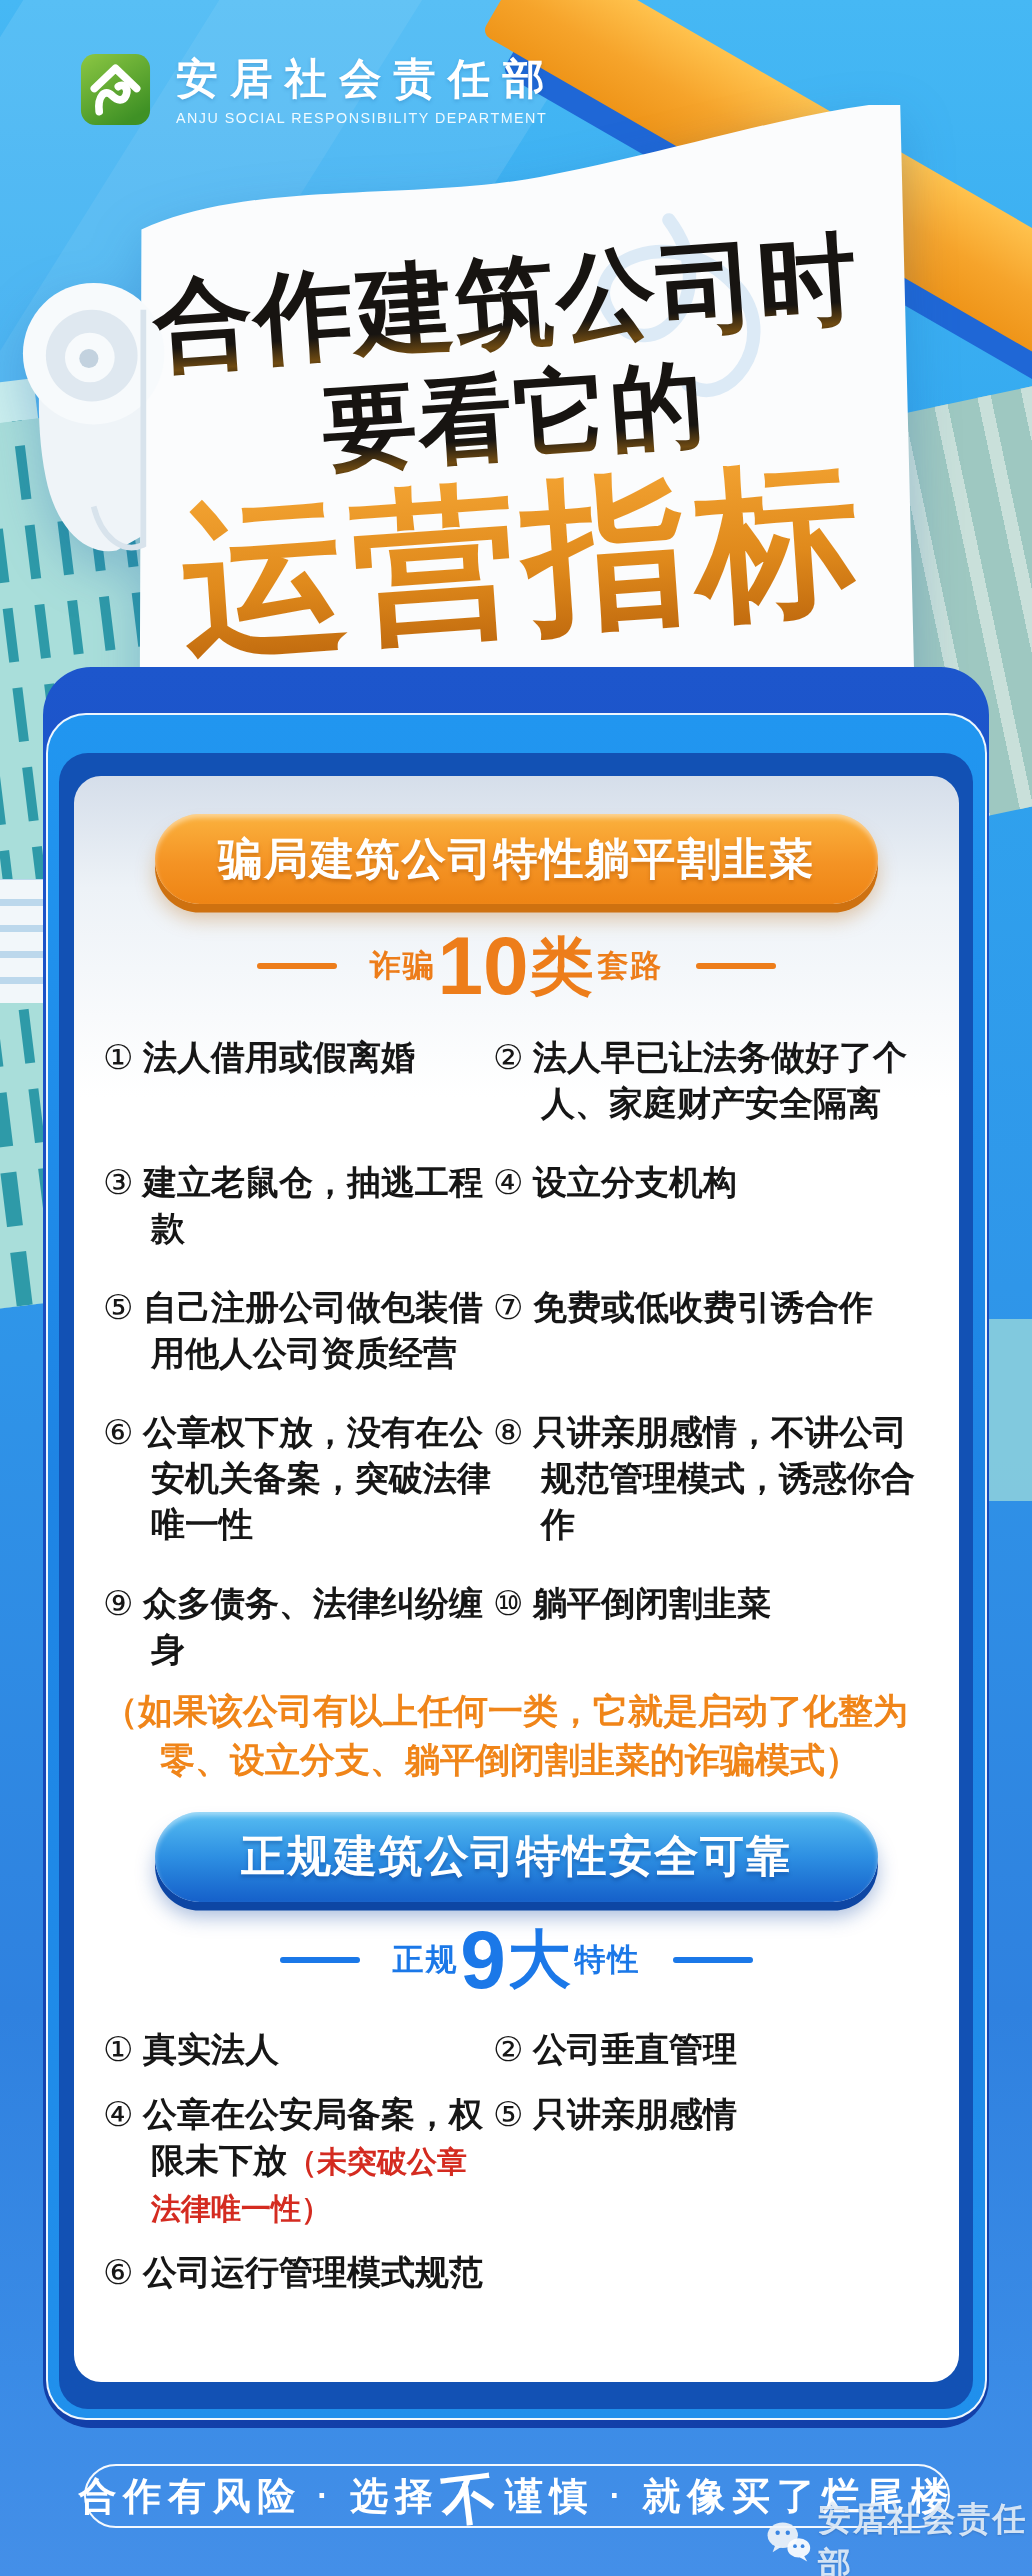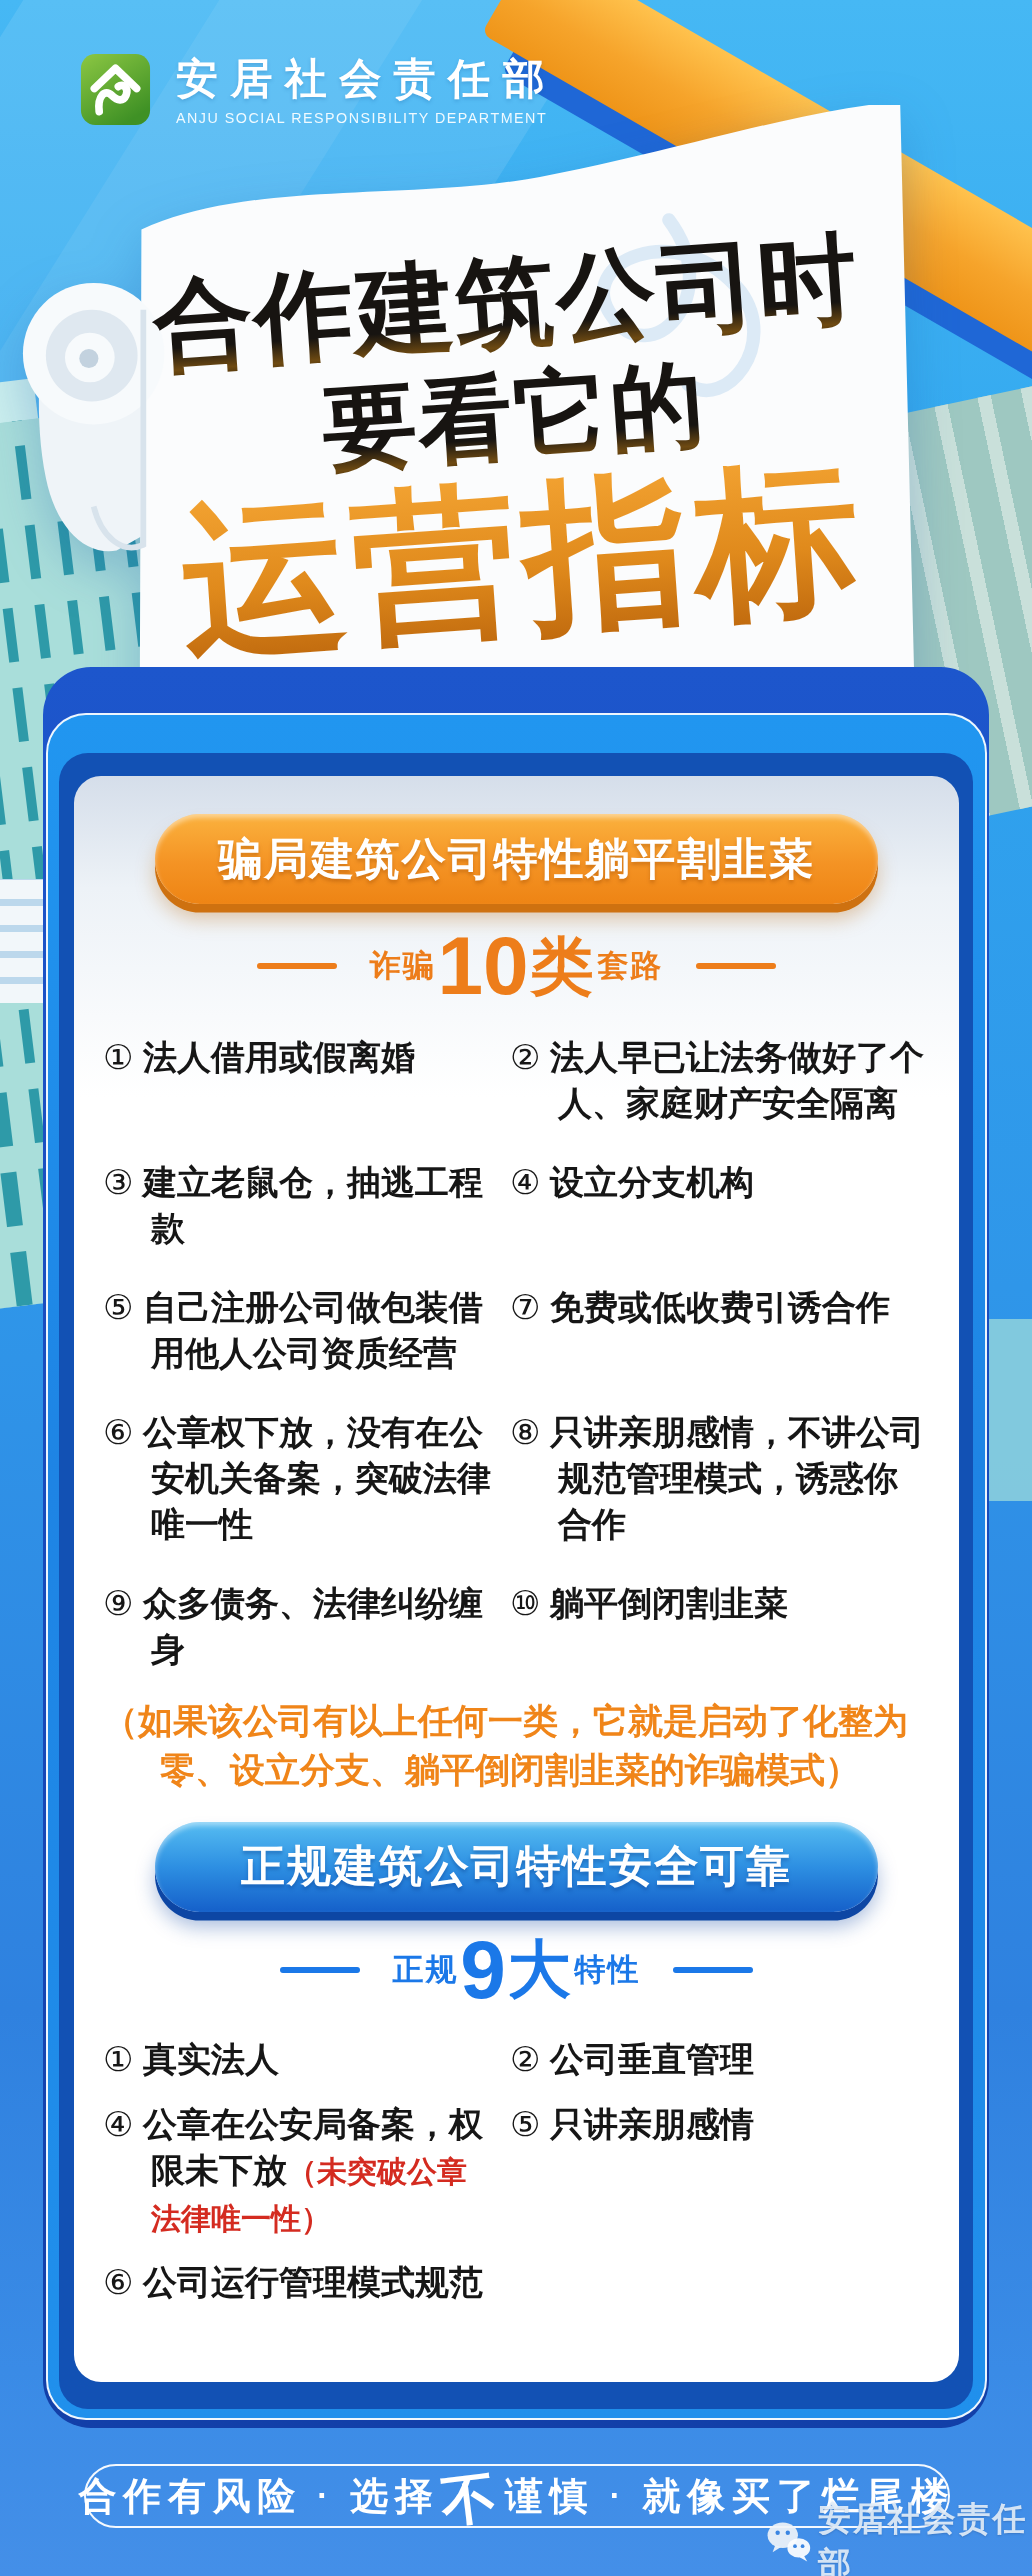--- a/index.html
+++ b/index.html
@@ -100,30 +100,30 @@
   .subrow{display:flex;align-items:center;justify-content:center;font-weight:900;}
   .subrow .dash{width:80px;height:5.7px;border-radius:2.9px;background:currentColor;}
   .subrow .d-l{margin-right:32.5px;}
   .subrow .d-r{margin-left:32.5px;}
   .sub-pre,.sub-suf{font-size:31px;letter-spacing:1.9px;}
   .sub-big{font-size:82px;line-height:1;margin:0 1.9px;}
   .sub-mid{font-size:63px;line-height:1;margin-right:3.8px;}
   .subrow-orange{color:#ED7D1A;margin-top:21px;height:82px;}
   .subrow-blue{color:#1B78E8;margin-top:17px;height:82px;}
   
-  .list{display:grid;grid-template-columns:390px 1fr;column-gap:17px;
+  .list{display:grid;grid-template-columns:390px 1fr;
     font-size:34px;font-weight:700;color:#161616;line-height:1.36;}
   .list-scam{margin-top:27px;row-gap:32.5px;}
   .list-legit{margin-top:25px;row-gap:19px;}
   .li{padding-left:48px;text-indent:-48px;}
   .li .n{margin-right:9.6px;font-weight:400;}
   .li .red{color:#D42B20;font-size:30px;}
   
   .note{font-size:35px;font-weight:700;line-height:1.42;padding-left:57px;text-indent:-57px;}
-  .note-orange{color:#F08519;margin-top:23px;}
+  .note-orange{color:#F08519;margin-top:13px;}
   
   .slogan{
     position:absolute;left:84px;top:2464px;width:866px;height:64px;z-index:50;
     border:2.4px solid rgba(255,255,255,.95);border-radius:38px;
     display:flex;align-items:center;justify-content:center;
     color:#fff;font-size:38px;font-weight:800;letter-spacing:6.7px;white-space:nowrap;
   }
   .slogan .dot{font-size:32.5px;margin:0 15.3px;font-weight:900;}
   .slogan .bu{
     display:inline-block;font-size:55px;font-weight:700;line-height:1;

